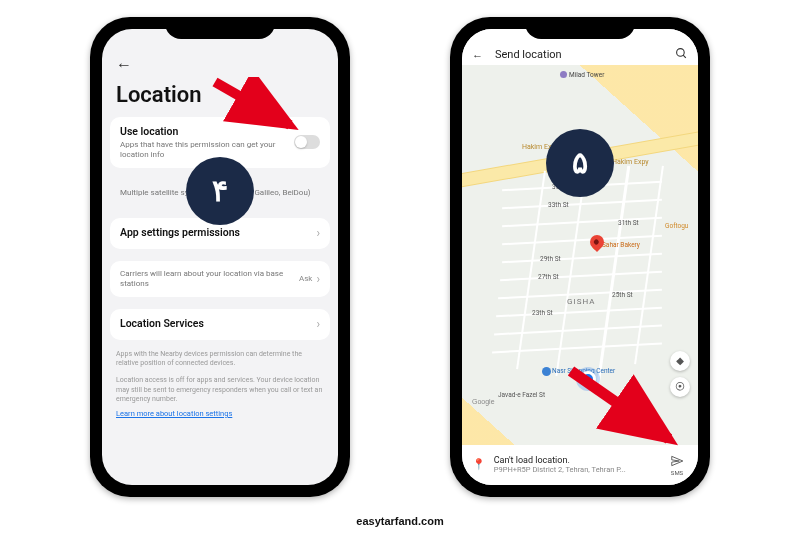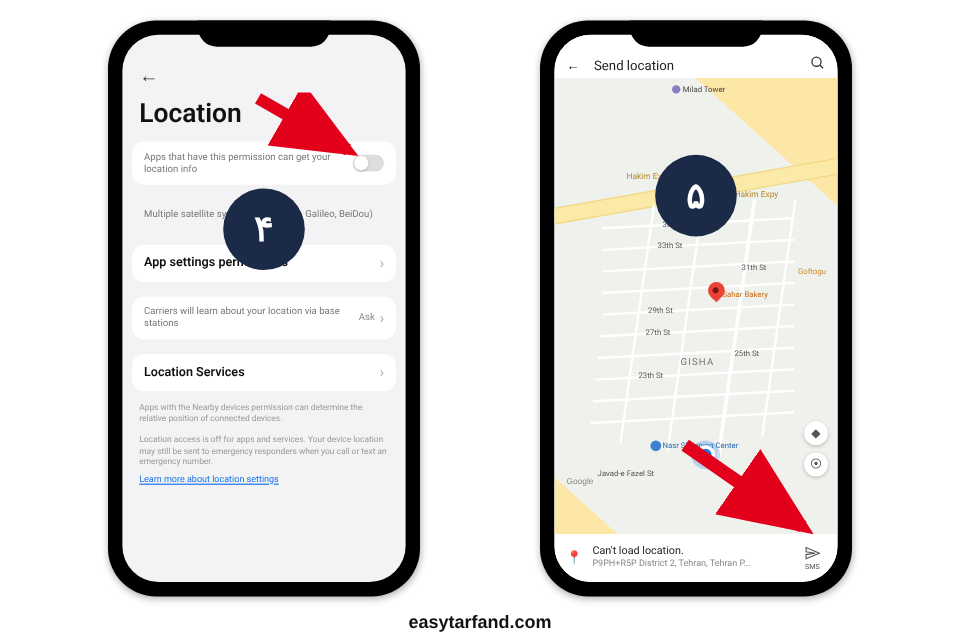--- a/index.html
+++ b/index.html
@@ -111,40 +111,41 @@
   .map-footer {
     background:#fff; padding:6px 10px; display:flex; align-items:center; gap:8px;
   }
   .map-footer .txt { flex:1; }
   .ft-title { font-size:9px; color:#222; }
   .ft-sub { font-size:7.5px; color:#888; }
   .send-btn { width:22px; height:28px; display:flex; flex-direction:column; align-items:center; justify-content:center; color:#555; font-size:6px; gap:1px; }
   .google-logo { position:absolute; bottom:40px; left:10px; font-size:7px; color:#888; font-family:Arial; }
   .watermark {
     position:absolute; bottom:6px; left:50%; transform:translateX(-50%);
-    font-weight:700; font-size:15px; color:#111; font-family: Arial, sans-serif;
+    font-weight:700; font-size:11px; color:#111; font-family: Arial, sans-serif;
   }
   .milad { position:absolute; top:6px; left:98px; font-size:6.5px; color:#444; }
   .milad .dot { display:inline-block; width:7px; height:7px; background:#8e7cc3; border-radius:50%; vertical-align:middle; margin-right:2px; }
 </style>
 </head>
 <body>
 
 <div class="stage">
 
   <div class="phone">
     <div class="notch"></div>
     <div class="screen">
       <div class="top-area">
         <div class="back-arrow">←</div>
         <div class="page-title">Location</div>
       </div>
 
       <div class="card row">
         <div>
+          <div class="card-title">Use location</div>
           <div class="card-sub">Apps that have this permission can get your location info</div>
         </div>
         <div class="toggle"></div>
       </div>
 
       <div class="card" style="background:transparent;">
         <div class="card-sub">Multiple satellite systems (GLONASS, Galileo, BeiDou)</div>
       </div>
 
       <div class="card row">

